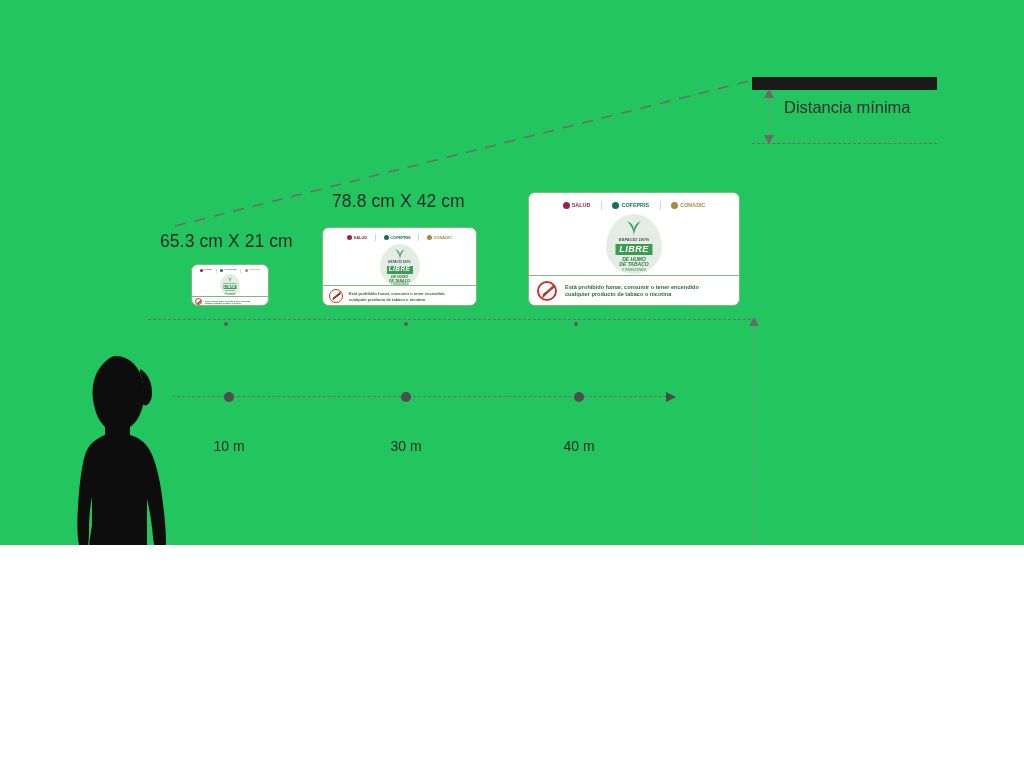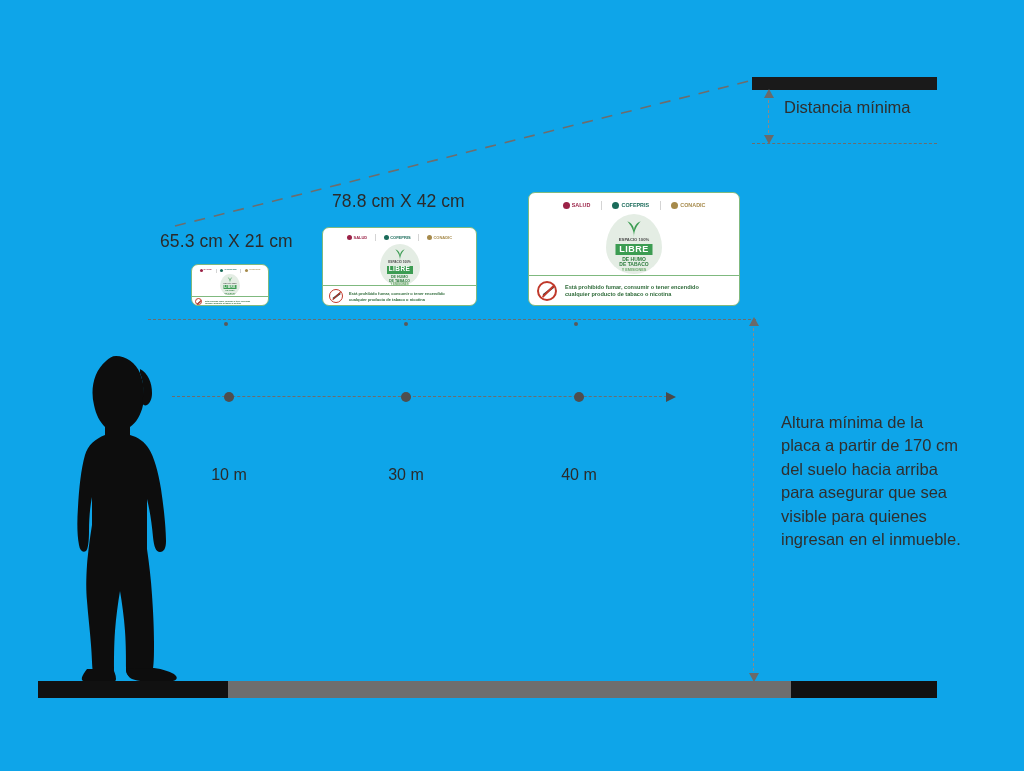--- a/index.html
+++ b/index.html
@@ -7,22 +7,22 @@
     padding: 0;
     background: #ffffff;
   }
   body {
     font-family: "Liberation Sans", sans-serif;
     -webkit-font-smoothing: antialiased;
   }
   #stage {
     position: relative;
     width: 1024px;
-    height: 771px;
-    background: #0ea5e9;
+    height: 545px;
+    background: #22c55e;
     overflow: hidden;
   }
 
   
   .abs { position: absolute; }
 
   
   .ceiling-bar {
     left: 752px; top: 77px; width: 185px; height: 13px;
     background: #1a1a1a;
@@ -113,24 +113,23 @@
     line-height: 1.42;
     color: #2f2f2f;
   }
   .note-right {
     left: 781px; top: 411px; width: 185px;
   }
   .note-ceiling {
     left: 784px; top: 96px; width: 180px;
   }
   .dist-label {
-    font-size: 16px; color: #2b2b2b;
+    font-size: 14px; color: #2b2b2b;
     position: absolute; transform: translateX(-50%);
     white-space: nowrap;
-    margin-top: 28px;
   }
 
   
   .plaque {
     position: absolute;
     background: #ffffff;
     border: 1.4px solid #7fb97f;
     border-radius: 7px;
     box-sizing: border-box;
     overflow: hidden;
@@ -159,20 +158,21 @@
     background: #d4d4d4;
     flex: none;
   }
 
   
   .pin {
     position: absolute;
     left: 50%;
     transform: translateX(-50%);
     background: #e4ede4;
+    font-style: italic;
   }
   .pin-leaf {
     position: absolute; left: 50%; transform: translateX(-50%);
   }
   .pin-espacio {
     position: absolute; left: 50%; transform: translateX(-50%);
     color: #4a4a4a; font-weight: bold; line-height: 1;
     white-space: nowrap; text-align: center;
   }
   .pin-libre {
@@ -402,21 +402,20 @@
 
   <div class="dist-label abs" style="left:229px; top:438px;">10 m</div>
   <div class="dist-label abs" style="left:406px; top:438px;">30 m</div>
   <div class="dist-label abs" style="left:579px; top:438px;">40 m</div>
 
   <div class="abs dash-v height-arrow">
     <span class="arrow-up"></span>
     <span class="arrow-down"></span>
   </div>
 
-  <div class="abs note note-right">Altura mínima de la placa a partir de 170 cm del suelo hacia arriba para asegurar que sea visible para quienes ingresan en el inmueble.</div>
 
   <svg class="abs person" viewBox="0 0 124 344" preserveAspectRatio="none">
     <path fill="#0d0d0d" d="
       M 42 22
       C 30 32, 26 50, 30 66
       C 32 76, 36 83, 41 88
       L 41 96
       C 31 100, 24 106, 21 116
       C 17 130, 15 150, 14 168
       C 13 182, 13 196, 15 206

